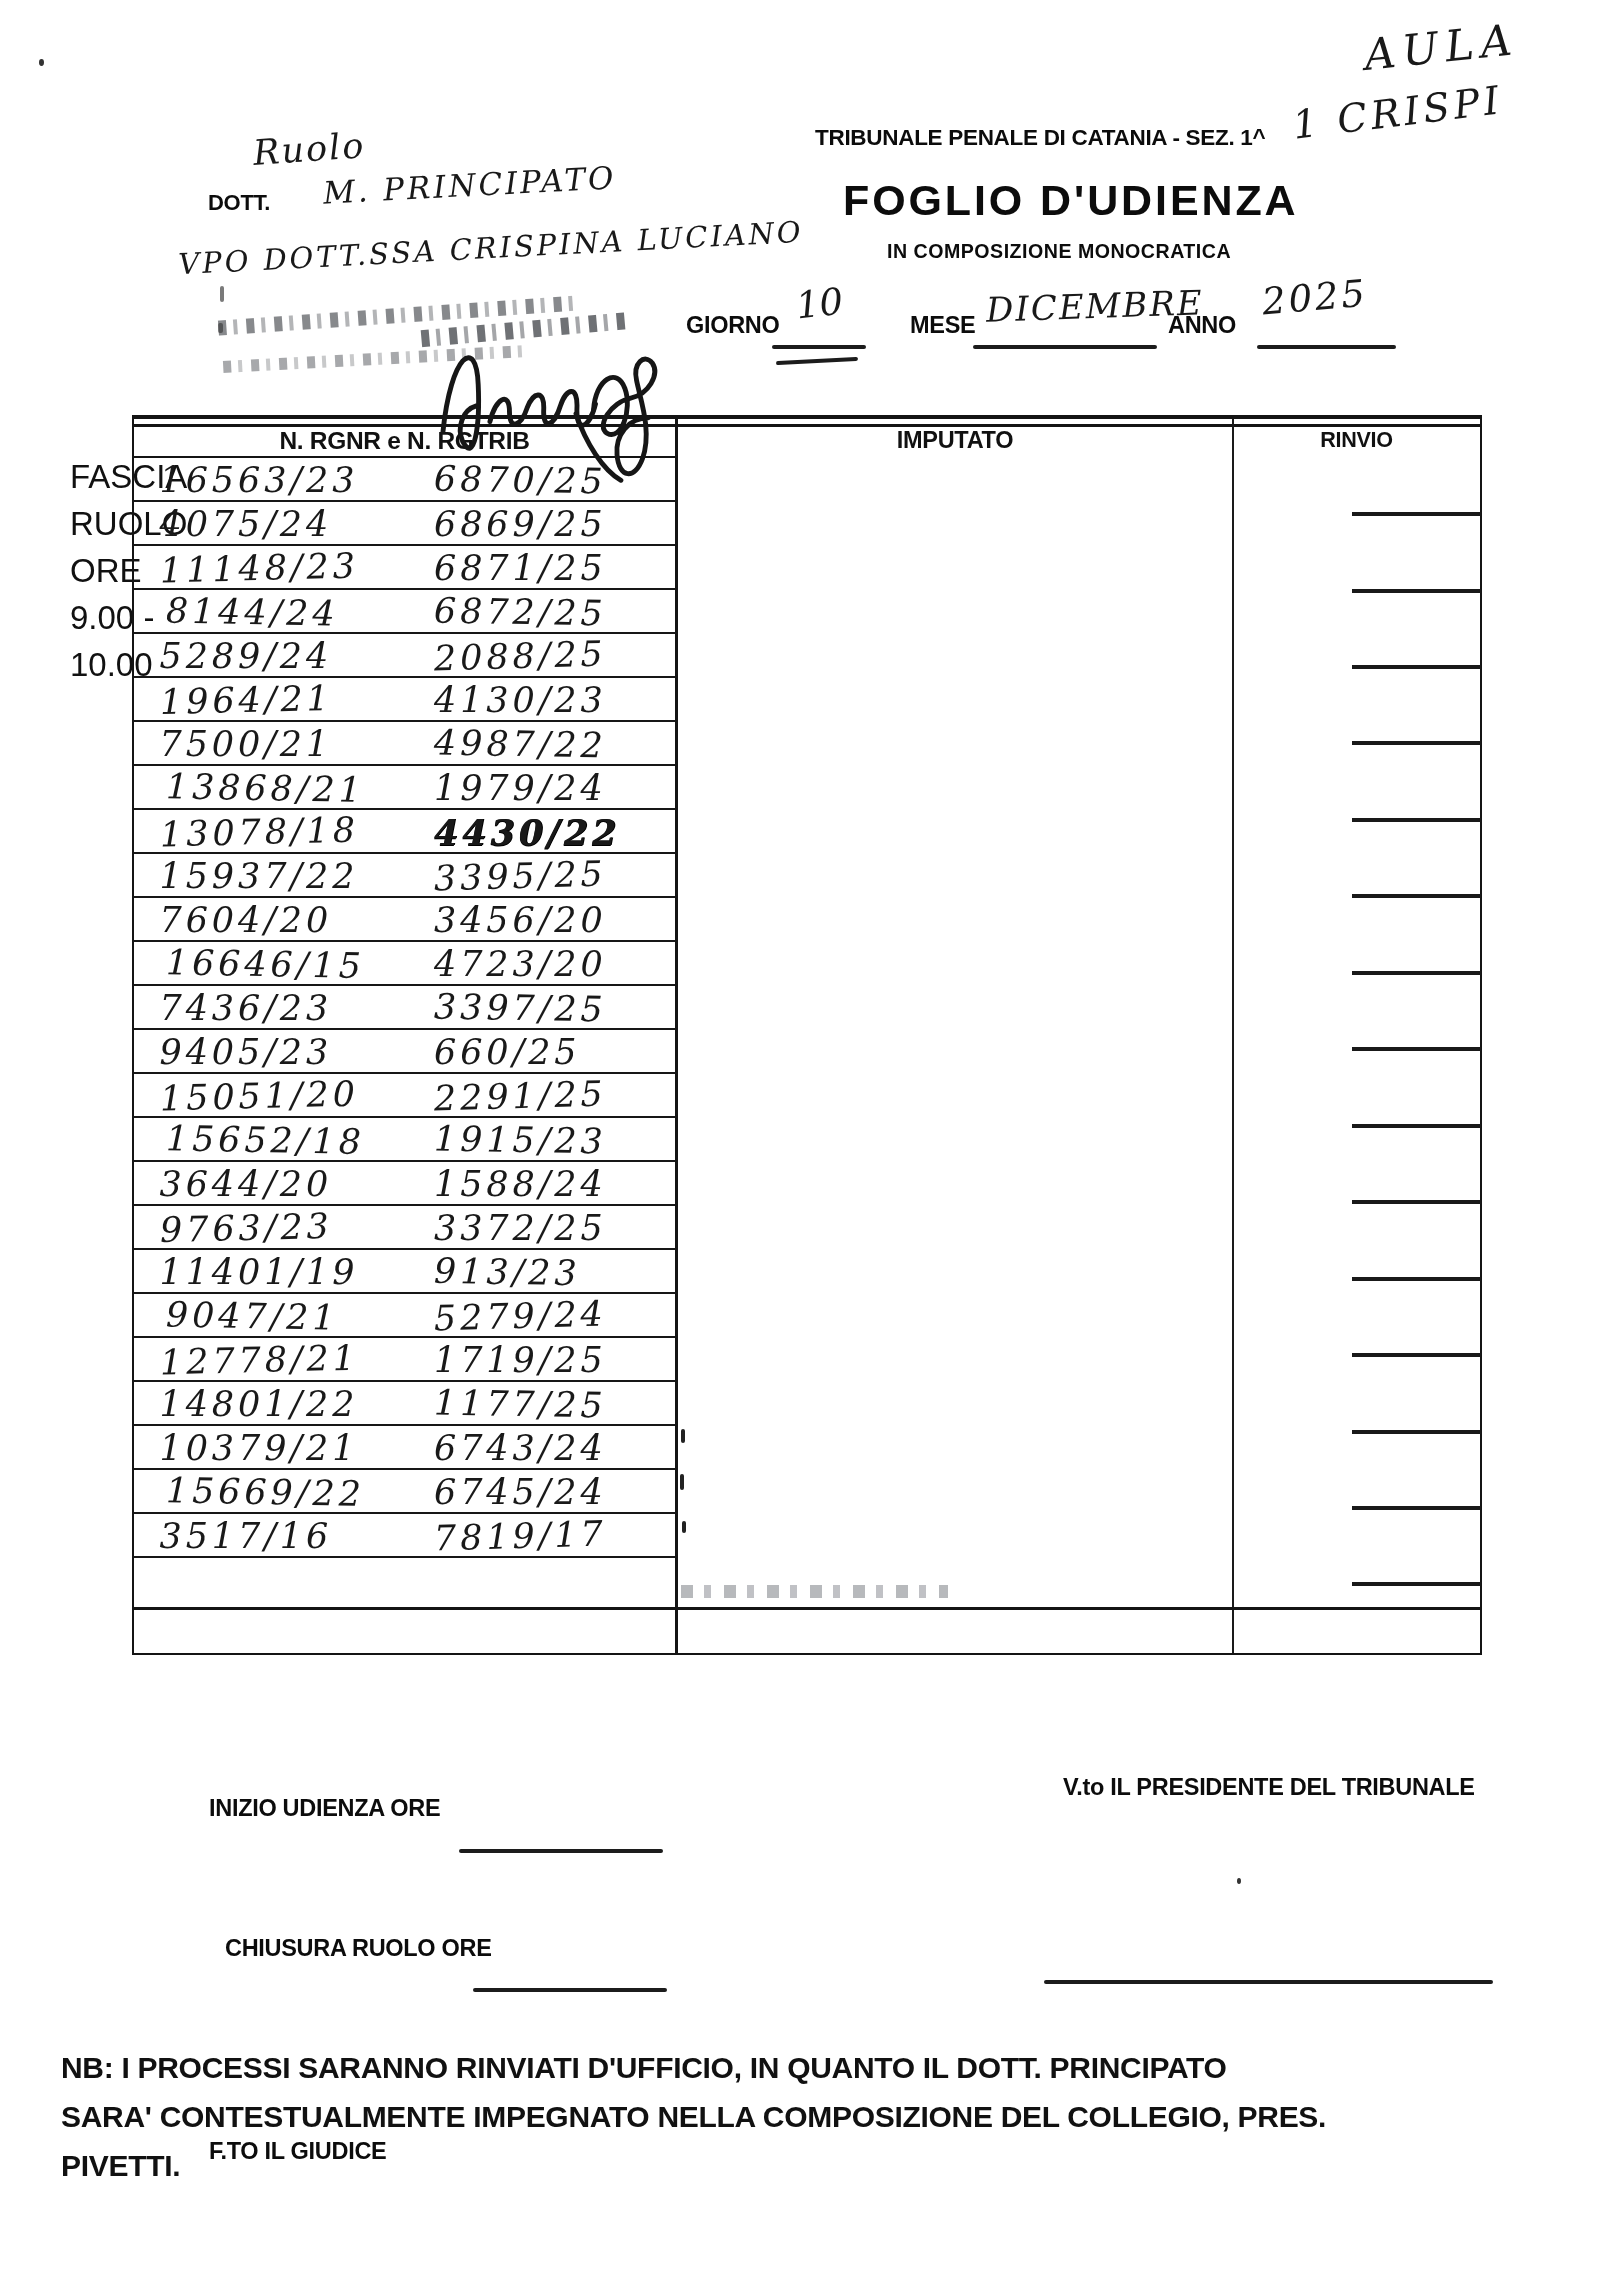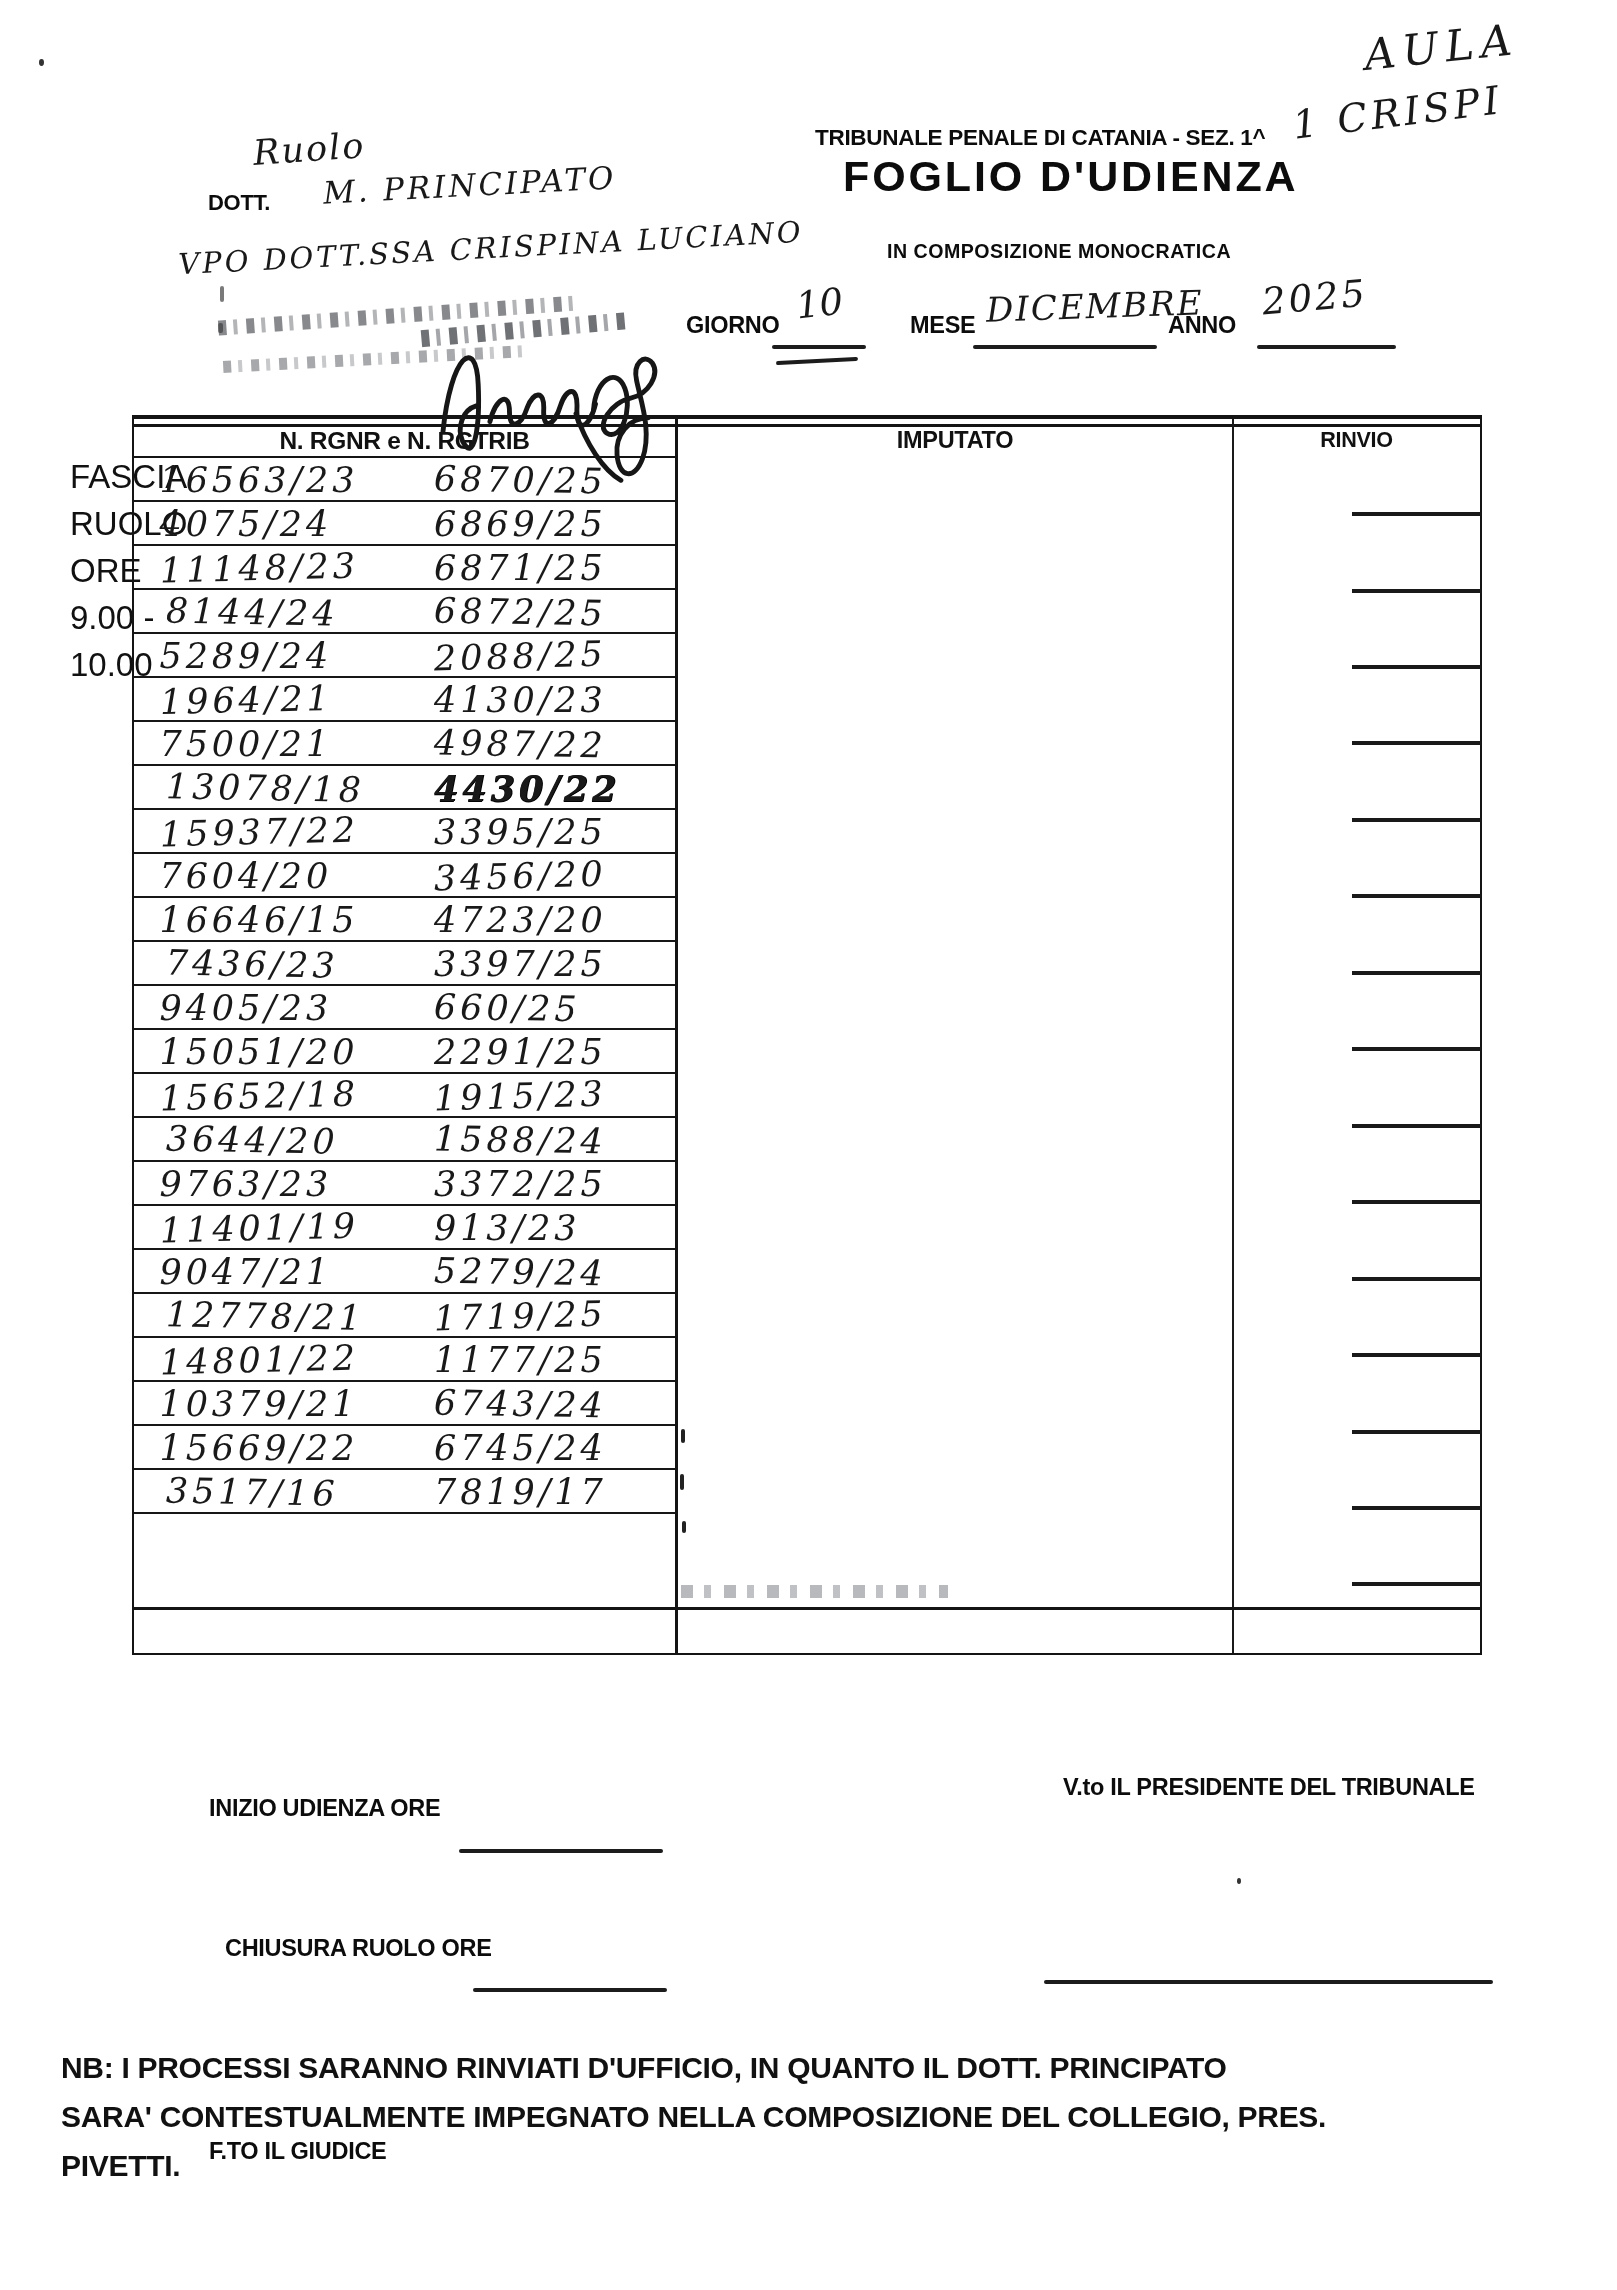--- a/index.html
+++ b/index.html
@@ -74,21 +74,21 @@
 <div class="page">
 
   <div class="dotmark abs" style="left:39px;top:59px;width:4.9px;height:6.9px;"></div>
 
   <div class="abs hand ruolo" style="left:253px;top:129px;">Ruolo</div>
   <div class="abs print dott" style="left:208px;top:190px;">DOTT.</div>
   <div class="abs hand judge" style="left:323px;top:167px;">M. PRINCIPATO</div>
   <div class="abs hand vpo" style="left:178px;top:231px;">VPO DOTT.SSA CRISPINA LUCIANO</div>
 
   <div class="abs print court-line" style="left:815px;top:125px;">TRIBUNALE PENALE DI CATANIA - SEZ. 1^</div>
-  <div class="abs print title" style="left:843px;top:152px;">FOGLIO D'UDIENZA</div>
+  <div class="abs print title" style="left:843px;top:176px;">FOGLIO D'UDIENZA</div>
   <div class="abs print subtitle" style="left:887px;top:240px;">IN COMPOSIZIONE MONOCRATICA</div>
   <div class="abs hand aula" style="left:1364px;top:21.6px;">AULA</div>
   <div class="abs hand aula-num" style="left:1292px;top:90px;">1 CRISPI</div>
 
   <div class="abs print date-label" style="left:686px;top:312px;">GIORNO</div>
   <div class="abs hand date-hand" style="left:796px;top:282px;transform:rotate(-6deg);">10</div>
   <div class="uline" style="left:772px;top:345px;width:94px;"></div>
   <div class="uline" style="left:776px;top:359px;width:82px;transform:rotate(-3deg);"></div>
 
   <div class="abs print date-label" style="left:910px;top:312px;">MESE</div>
@@ -152,20 +152,24 @@
           <span class="hand rgnr">5289/24</span>
           <span class="hand rgtrib">2088/25</span>
         </div>
         <div class="trow">
           <span class="hand rgnr">1964/21</span>
           <span class="hand rgtrib">4130/23</span>
         </div>
         <div class="trow">
           <span class="hand rgnr">7500/21</span>
           <span class="hand rgtrib">4987/22</span>
+        </div>
+        <div class="trow">
+          <span class="hand rgnr">13868/21</span>
+          <span class="hand rgtrib">1979/24</span>
         </div>
         <div class="trow heavy">
           <span class="hand rgnr">13078/18</span>
           <span class="hand rgtrib">4430/22</span>
         </div>
         <div class="trow">
           <span class="hand rgnr">15937/22</span>
           <span class="hand rgtrib">3395/25</span>
         </div>
         <div class="trow">

